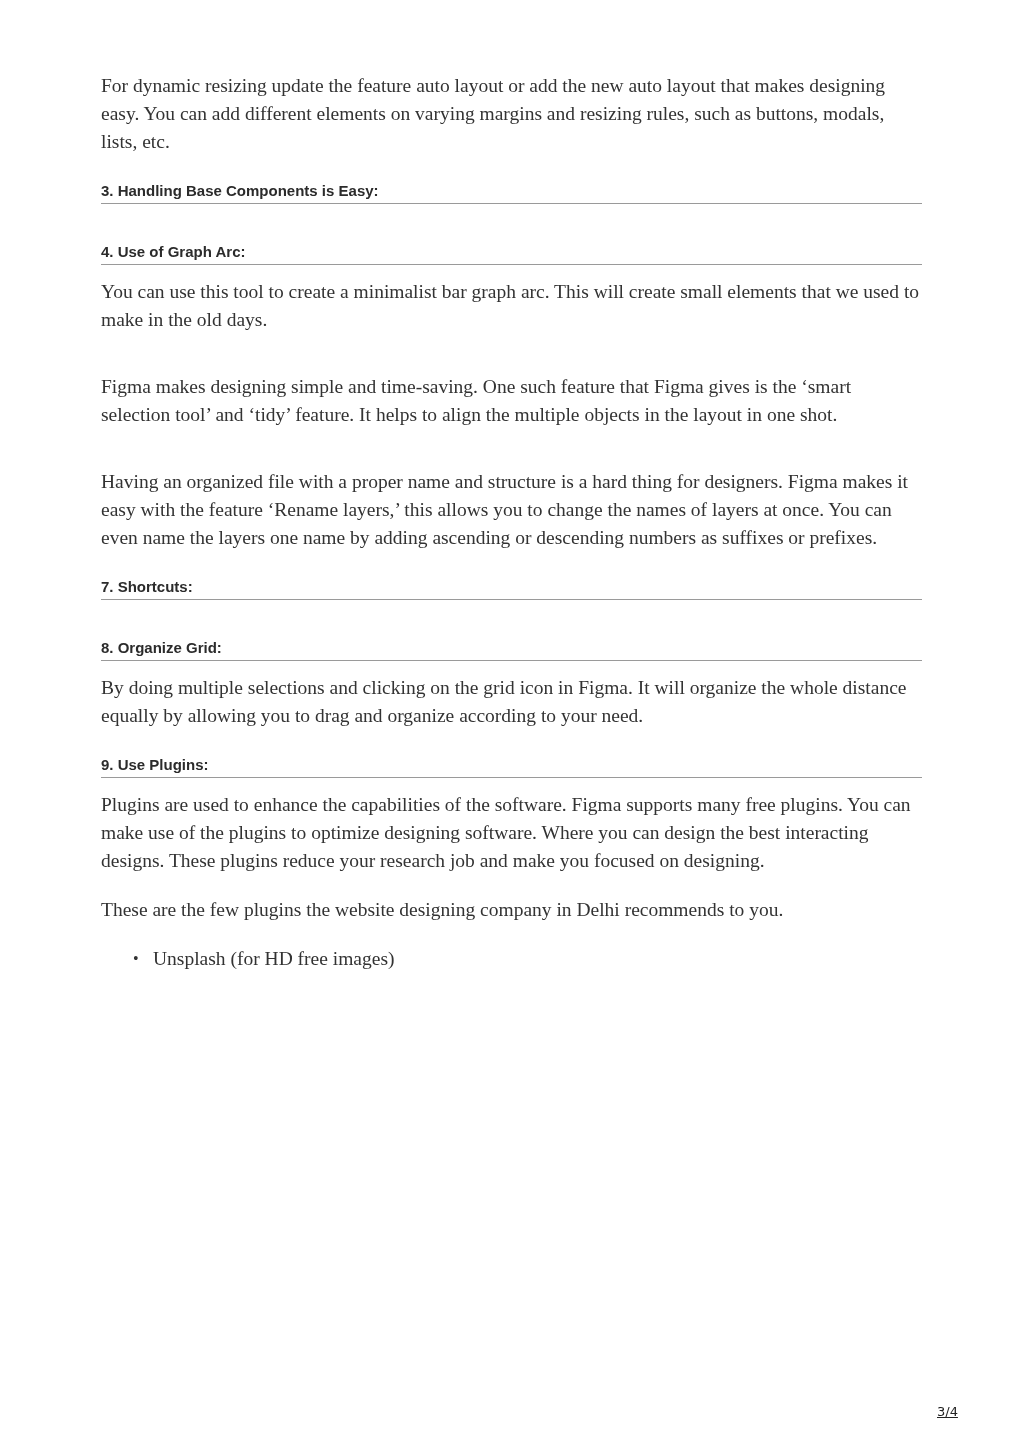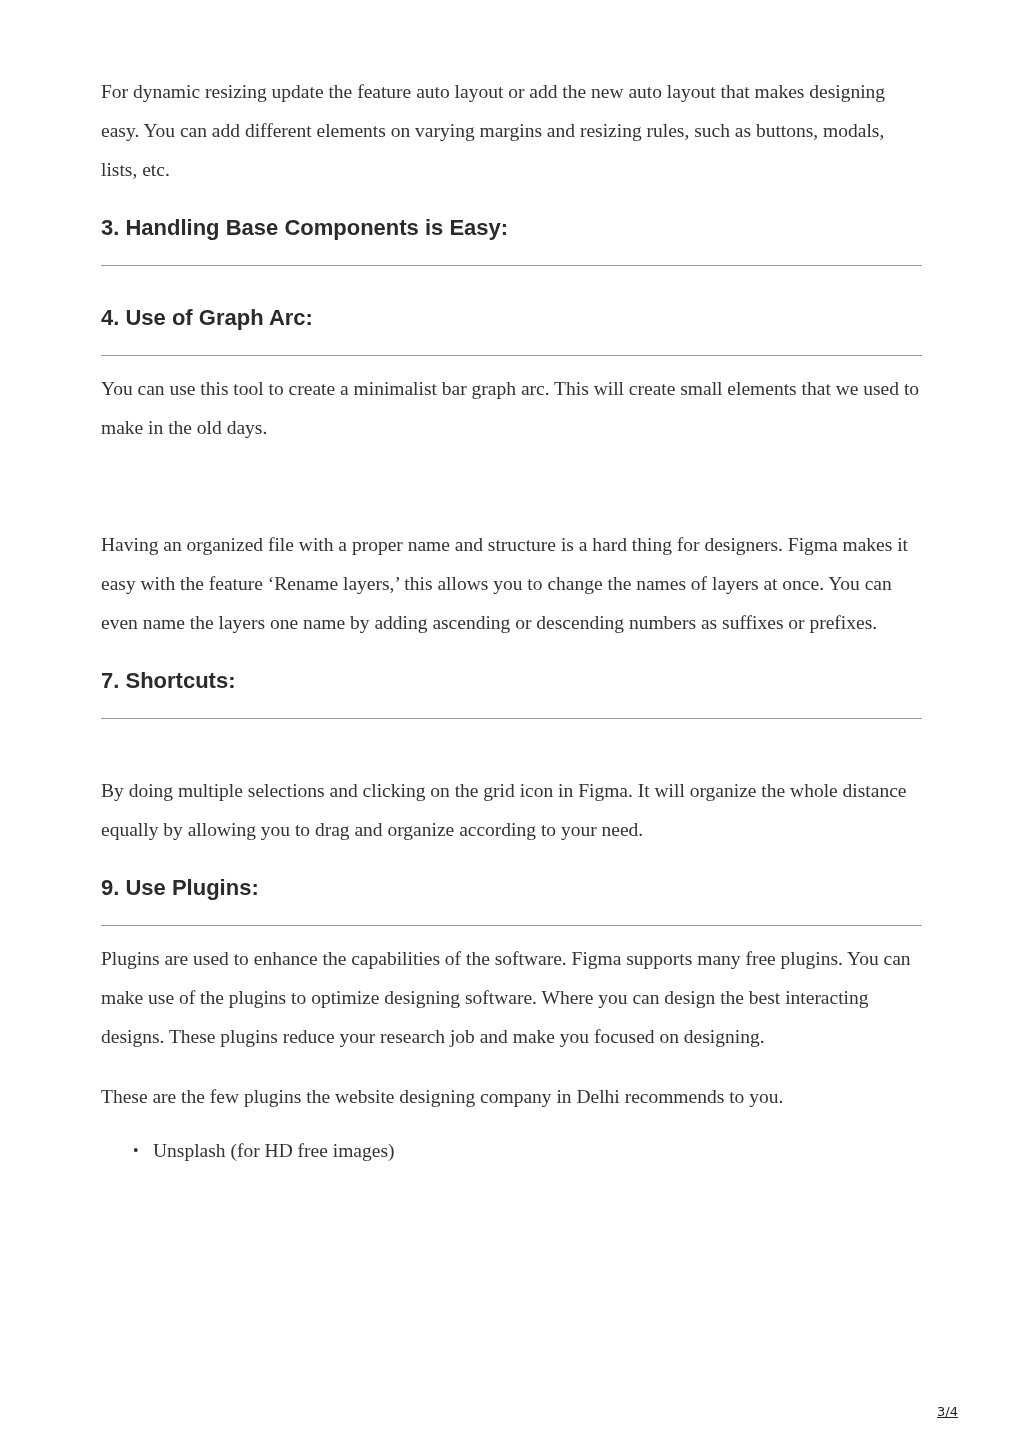--- a/index.html
+++ b/index.html
@@ -2,25 +2,25 @@
 <html><head>
   <meta charset="utf-8">
   <style>
     html, body { margin: 0; padding: 0; background: #ffffff; }
     body { width: 1024px; height: 1449px; position: relative; overflow: hidden; }
     .content {
       position: absolute; left: 101px; top: 72px; width: 821px;
       font-family: "Liberation Serif", serif; color: #333333;
     }
     p.body-text {
-      margin: 0; font-size: 19.5px; line-height: 39px; color: #333333;
+      margin: 0; font-size: 19.5px; line-height: 28px; color: #333333;
     }
     h3.section-heading {
       margin: 0; font-family: "Liberation Sans", sans-serif; font-weight: bold;
-      font-size: 22px; color: #2b2b2b; padding-bottom: 24px;
+      font-size: 15px; color: #2b2b2b; padding-bottom: 4px;
       border-bottom: 1.5px solid #9a9a9a;
     }
     .gap-after-p { height: 26px; }
     .gap-after-h { height: 13px; }
     ul.plugin-list { margin: 0; padding-left: 52px; list-style: none; }
     ul.plugin-list li { font-size: 19.5px; line-height: 28px; position: relative; }
     ul.plugin-list li .bullet {
       position: absolute; left: -20px; top: 0; font-size: 16px;
     }
     .page-number {
@@ -38,30 +38,32 @@
   <h3 class="section-heading">3. Handling Base Components is Easy:</h3>
   <div class="gap-after-h"></div>
   <div class="gap-after-p"></div>
 
   <h3 class="section-heading">4. Use of Graph Arc:</h3>
   <div class="gap-after-h"></div>
   <p class="body-text">You can use this tool to create a minimalist bar graph arc. This will create small elements that we used to make in the old days.</p>
   <div class="gap-after-p"></div>
 
   <div class="gap-after-h"></div>
+  <p class="body-text">Figma makes designing simple and time-saving. One such feature that Figma gives is the ‘smart selection tool’ and ‘tidy’ feature. It helps to align the multiple objects in the layout in one shot.</p>
   <div class="gap-after-p"></div>
 
   <div class="gap-after-h"></div>
   <p class="body-text">Having an organized file with a proper name and structure is a hard thing for designers. Figma makes it easy with the feature ‘Rename layers,’ this allows you to change the names of layers at once. You can even name the layers one name by adding ascending or descending numbers as suffixes or prefixes.</p>
   <div class="gap-after-p"></div>
 
   <h3 class="section-heading">7. Shortcuts:</h3>
   <div class="gap-after-h"></div>
   <div class="gap-after-p"></div>
 
+  <h3 class="section-heading">8. Organize Grid:</h3>
   <div class="gap-after-h"></div>
   <p class="body-text">By doing multiple selections and clicking on the grid icon in Figma. It will organize the whole distance equally by allowing you to drag and organize according to your need.</p>
   <div class="gap-after-p"></div>
 
   <h3 class="section-heading">9. Use Plugins:</h3>
   <div class="gap-after-h"></div>
   <p class="body-text">Plugins are used to enhance the capabilities of the software. Figma supports many free plugins. You can make use of the plugins to optimize designing software. Where you can design the best interacting designs. These plugins reduce your research job and make you focused on designing.</p>
   <div class="gap-after-p" style="height:21px"></div>
   <p class="body-text">These are the few plugins the website designing company in Delhi recommends to you.</p>
   <div class="gap-after-p" style="height:21px"></div>

